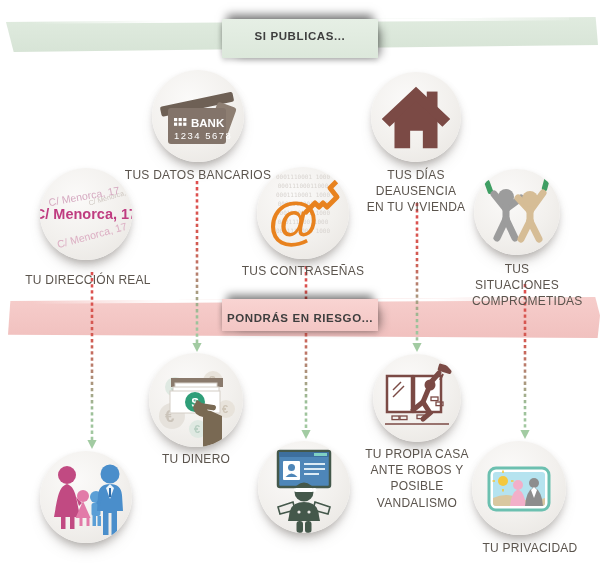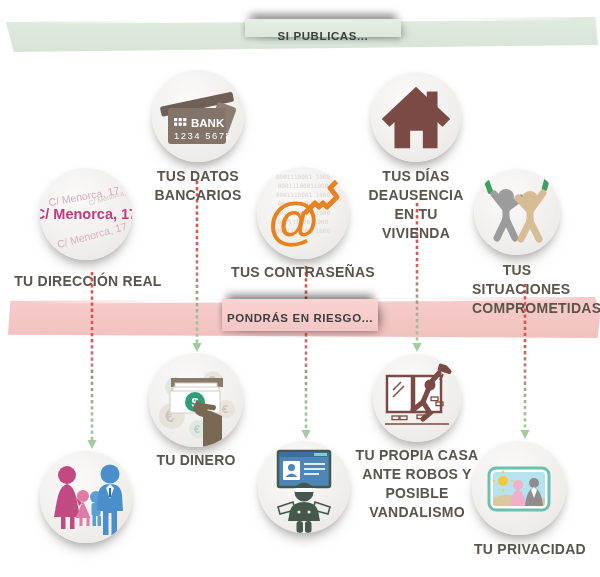--- a/index.html
+++ b/index.html
@@ -11,33 +11,33 @@
     background:linear-gradient(180deg,#e0ebdf,#d7e4d6);
     clip-path:polygon(0 14%,99.6% 0,100% 80%,1.3% 100%);}
   .band-pink{left:8px;top:297px;width:592px;height:41px;
     background:linear-gradient(180deg,#f6cdcb,#f1c1bf);
     clip-path:polygon(.4% 10%,99.2% 0,100% 45%,99.6% 100%,0 92%);}
   .band::after{content:"";position:absolute;left:4%;top:2px;width:91%;height:3px;
     background:linear-gradient(90deg,rgba(255,255,255,0),#fff 25%,#fff 75%,rgba(255,255,255,.15));
     transform:rotate(-.35deg);}
   .tbox{position:absolute;z-index:3;width:156px;text-align:center;font-weight:bold;
     color:#3e3e3e;font-size:11.5px;letter-spacing:.6px;}
-  .tbox-green{left:222px;top:19px;height:18px;line-height:34px;
+  .tbox-green{left:222px;top:19px;height:39px;line-height:34px;
     background:linear-gradient(180deg,#e6efe5,#dce8db);
-    box-shadow:0 -9px 9px -5px rgba(0,0,0,.55),9px 4px 10px -6px rgba(0,0,0,.4),-4px 2px 6px -4px rgba(0,0,0,.2),0 3px 5px rgba(0,0,0,.15);margin-left:23px;}
+    box-shadow:0 -9px 9px -5px rgba(0,0,0,.55),9px 4px 10px -6px rgba(0,0,0,.4),-4px 2px 6px -4px rgba(0,0,0,.2),0 3px 5px rgba(0,0,0,.15);}
   .tbox-pink{left:222px;top:299px;height:32px;line-height:38px;
     background:linear-gradient(180deg,#f9d4d2,#f3c6c4);
     box-shadow:0 -9px 9px -5px rgba(0,0,0,.5),9px 4px 10px -6px rgba(0,0,0,.35),-4px 2px 6px -4px rgba(0,0,0,.2),0 3px 5px rgba(0,0,0,.15);}
   
   .circle{position:absolute;z-index:4;border-radius:50%;overflow:hidden;
     background:radial-gradient(circle at 40% 32%,#fbfaf9 0%,#f2f0ed 55%,#e7e4e0 100%);
     box-shadow:0 10px 14px -6px rgba(110,104,98,.5),0 3px 6px rgba(130,124,118,.22);}
   .circle svg{position:absolute;left:0;top:0;width:100%;height:100%;}
-  .lbl{position:absolute;z-index:4;text-align:center;color:#5b544d;font-size:14px;
-    line-height:1.35;letter-spacing:.25px;font-weight:bold;}
+  .lbl{position:absolute;z-index:4;text-align:center;color:#5b544d;font-size:12px;
+    line-height:1.35;letter-spacing:.25px;}
   .conn{position:absolute;z-index:2;}
   
   .addr{position:absolute;white-space:nowrap;}
   .addr-g1{left:8px;top:22px;font-size:10.5px;color:#d5a9c0;transform:rotate(-10deg);}
   .addr-g2{right:-4px;top:25px;font-size:7px;color:#cfc8c2;transform:rotate(-16deg);}
   .addr-main{left:50%;top:38px;transform:translateX(-50%);font-size:14.5px;font-weight:bold;color:#bf3c80;}
   .addr-g3{left:16px;top:61px;font-size:10.5px;color:#dcaec3;transform:rotate(-15deg);}
   
   .binary{position:absolute;left:10px;top:5px;width:72px;text-align:center;
     font-family:"DejaVu Sans Mono",monospace;font-size:6px;line-height:1.5;color:#d8d4d0;}

